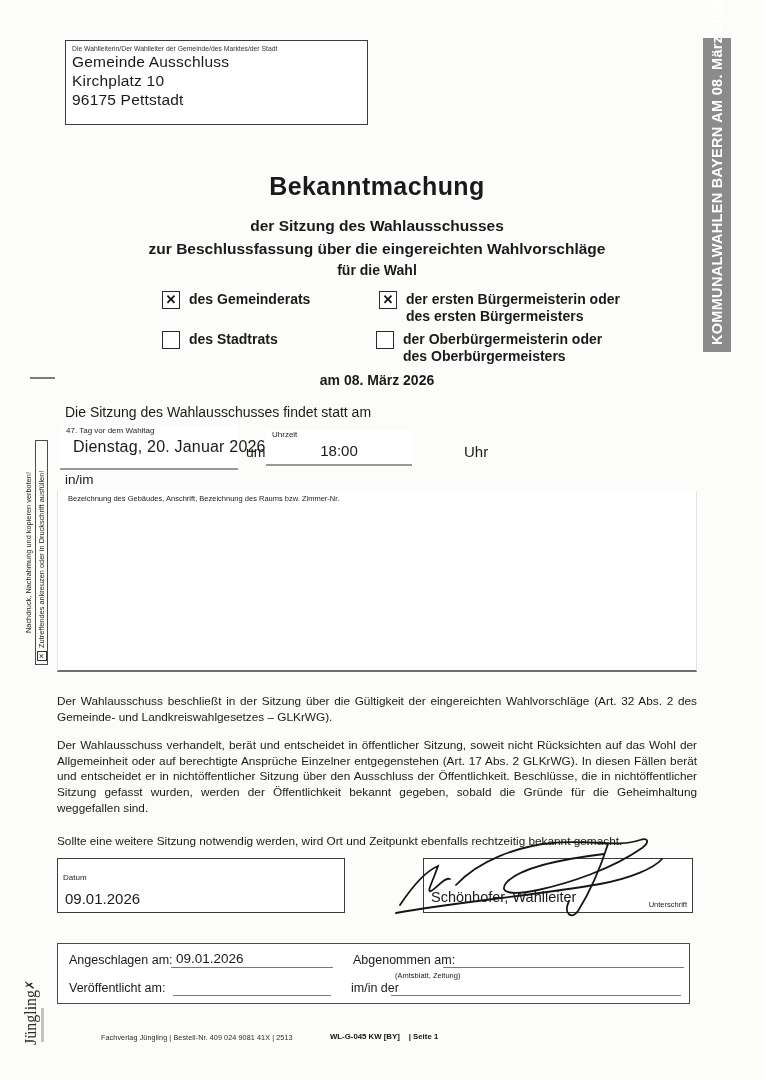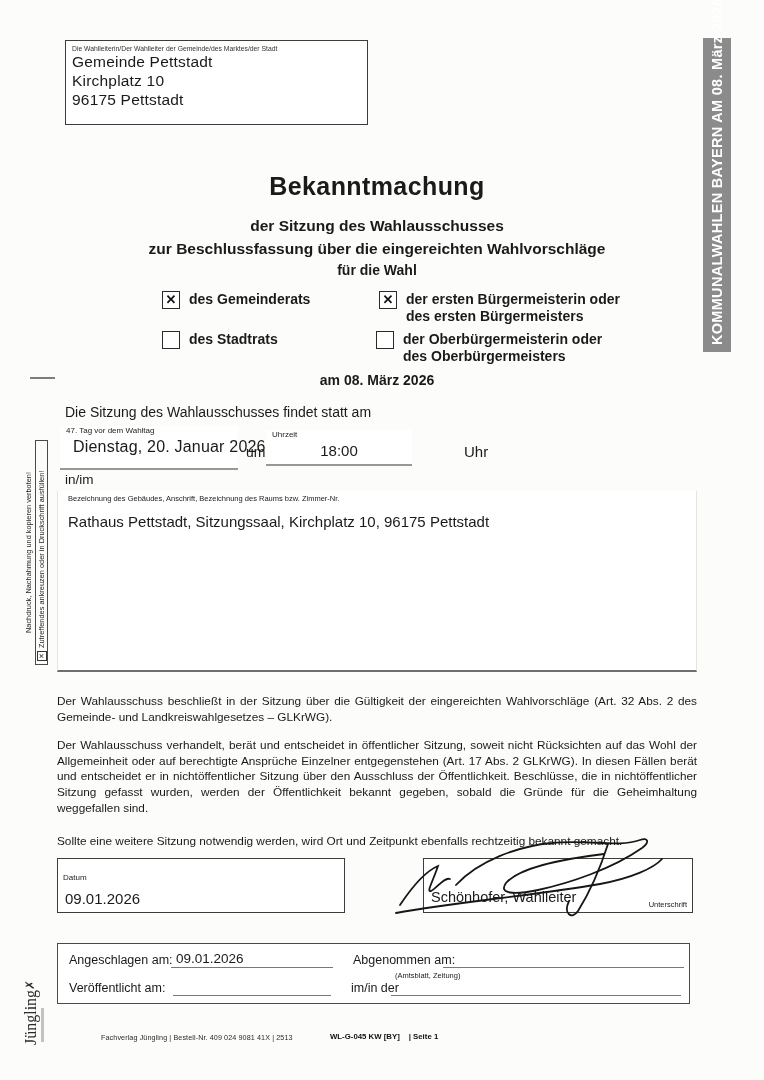--- a/index.html
+++ b/index.html
@@ -125,21 +125,21 @@
 
   <div class="fold"></div>
 
   <div class="pub-logo">
     <span>Jüngling</span><span class="pub-mark">✗</span>
     <div class="pub-sub"></div>
   </div>
 
   <div class="addr-box">
     <div class="addr-label">Die Wahlleiterin/Der Wahlleiter der Gemeinde/des Marktes/der Stadt</div>
-    <div class="addr-line">Gemeinde Pettstadt</div>
+    <div class="addr-line">Gemeinde Ausschluss</div>
     <div class="addr-line">Kirchplatz 10</div>
     <div class="addr-line">96175 Pettstadt</div>
   </div>
 
   <div class="title">Bekanntmachung</div>
   <div class="sub sub1">der Sitzung des Wahlausschusses</div>
   <div class="sub sub2">zur Beschlussfassung über die eingereichten Wahlvorschläge</div>
   <div class="sub sub3">für die Wahl</div>
 
   <div class="opt opt1">
@@ -183,21 +183,20 @@
   <div class="field f2">
     <div class="flabel">Uhrzeit</div>
     <div class="fvalue">18:00</div>
   </div>
   <div class="uhr">Uhr</div>
 
   <div class="inim">in/im</div>
 
   <div class="venue">
     <div class="flabel">Bezeichnung des Gebäudes, Anschrift, Bezeichnung des Raums bzw. Zimmer-Nr.</div>
-    <div class="fvalue">Rathaus Pettstadt, Sitzungssaal, Kirchplatz 10, 96175 Pettstadt</div>
   </div>
 
   <div class="paras">
     <p class="p1">Der Wahlausschuss beschließt in der Sitzung über die Gültigkeit der eingereichten Wahlvorschläge (Art. 32 Abs. 2 des Gemeinde- und Landkreiswahlgesetzes – GLKrWG).</p>
     <p class="p2">Der Wahlausschuss verhandelt, berät und entscheidet in öffentlicher Sitzung, soweit nicht Rücksichten auf das Wohl der Allgemeinheit oder auf berechtigte Ansprüche Einzelner entgegenstehen (Art. 17 Abs. 2 GLKrWG). In diesen Fällen berät und entscheidet er in nichtöffentlicher Sitzung über den Ausschluss der Öffentlichkeit. Beschlüsse, die in nichtöffentlicher Sitzung gefasst wurden, werden der Öffentlichkeit bekannt gegeben, sobald die Gründe für die Geheimhaltung weggefallen sind.</p>
     <p class="p3">Sollte eine weitere Sitzung notwendig werden, wird Ort und Zeitpunkt ebenfalls rechtzeitig bekannt gemacht.</p>
   </div>
 
   <div class="datum-box">
     <div class="flabel">Datum</div>

